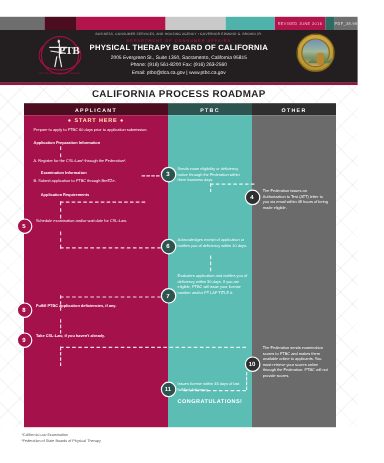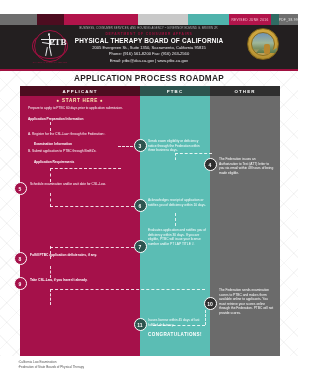--- a/index.html
+++ b/index.html
@@ -147,21 +147,21 @@
 </div>
 
 <div class="seal">
   <div class="inner">
     <div class="mount"></div>
     <div class="fig"></div>
   </div>
 </div>
 
 <div class="body-bg"></div>
-<div class="pagetitle">APPLICATION PROCESS ROADMAP</div>
+<div class="pagetitle">CALIFORNIA PROCESS ROADMAP</div>
 
 <div class="board">
 
   <div class="colhead ch-app">APPLICANT</div>
   <div class="colhead ch-ptbc">PTBC</div>
   <div class="colhead ch-oth">OTHER</div>
 
   <div class="colbody cb-app"></div>
   <div class="colbody cb-ptbc"></div>
   <div class="colbody cb-oth"></div>

